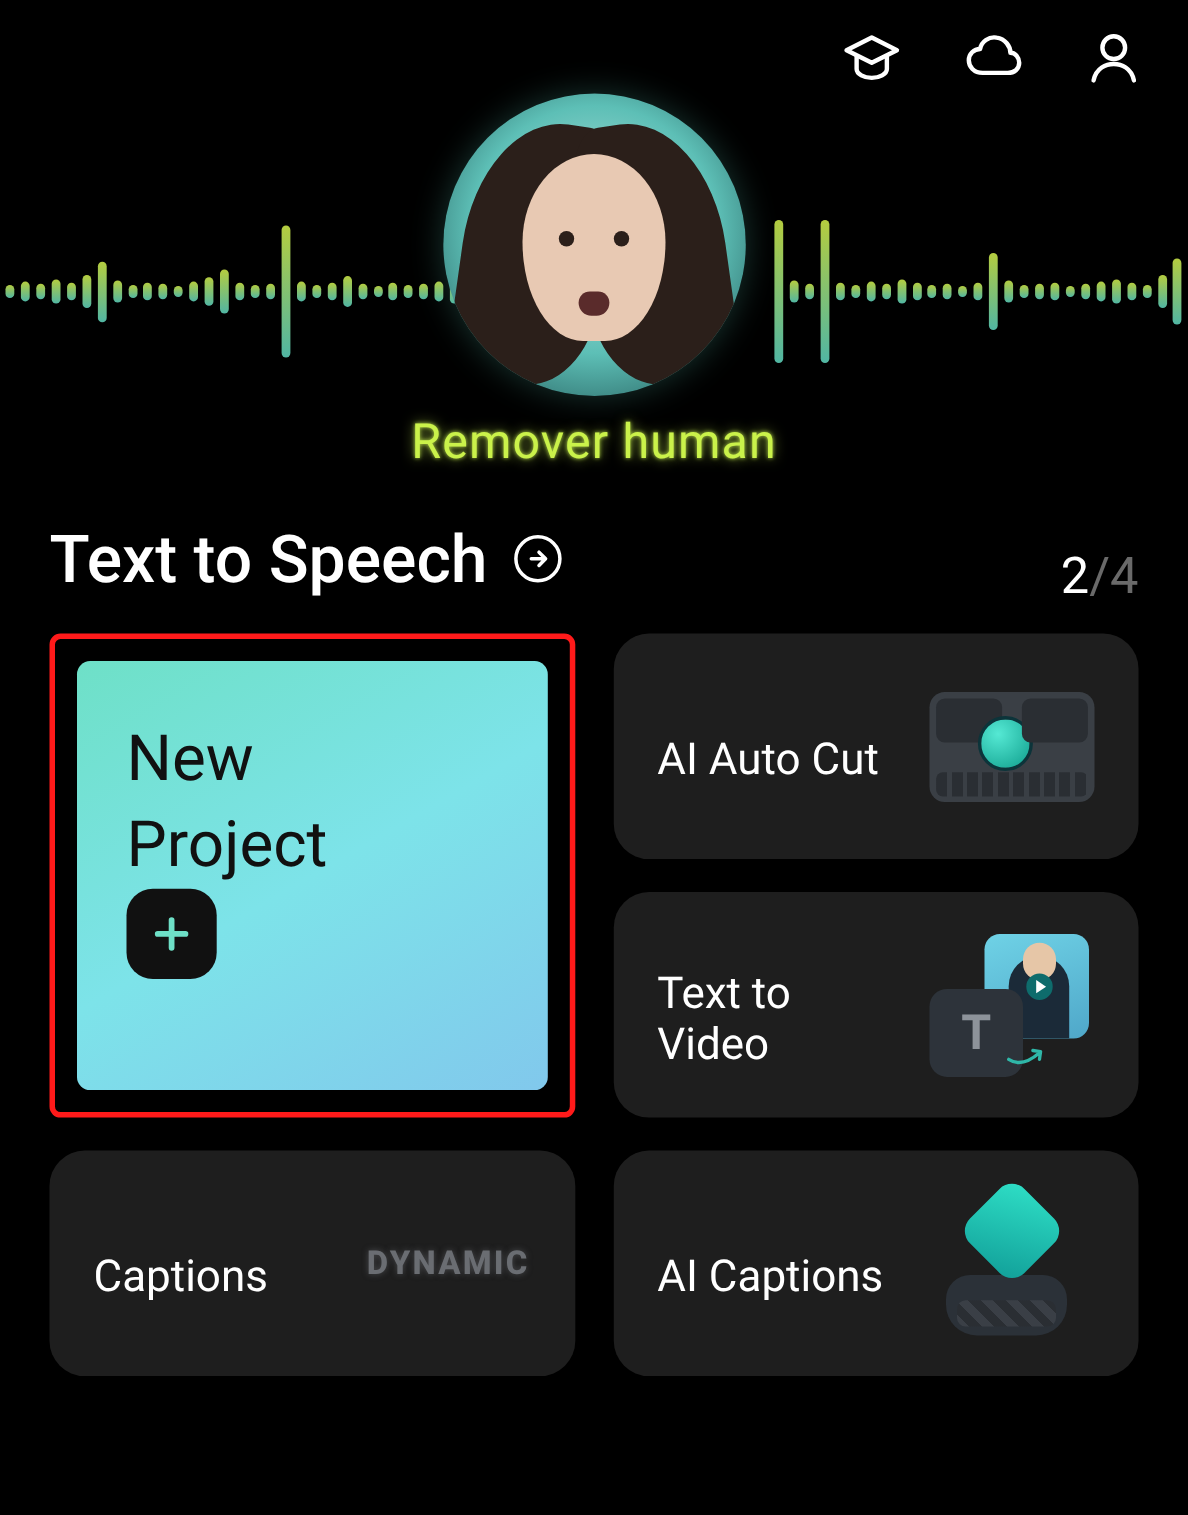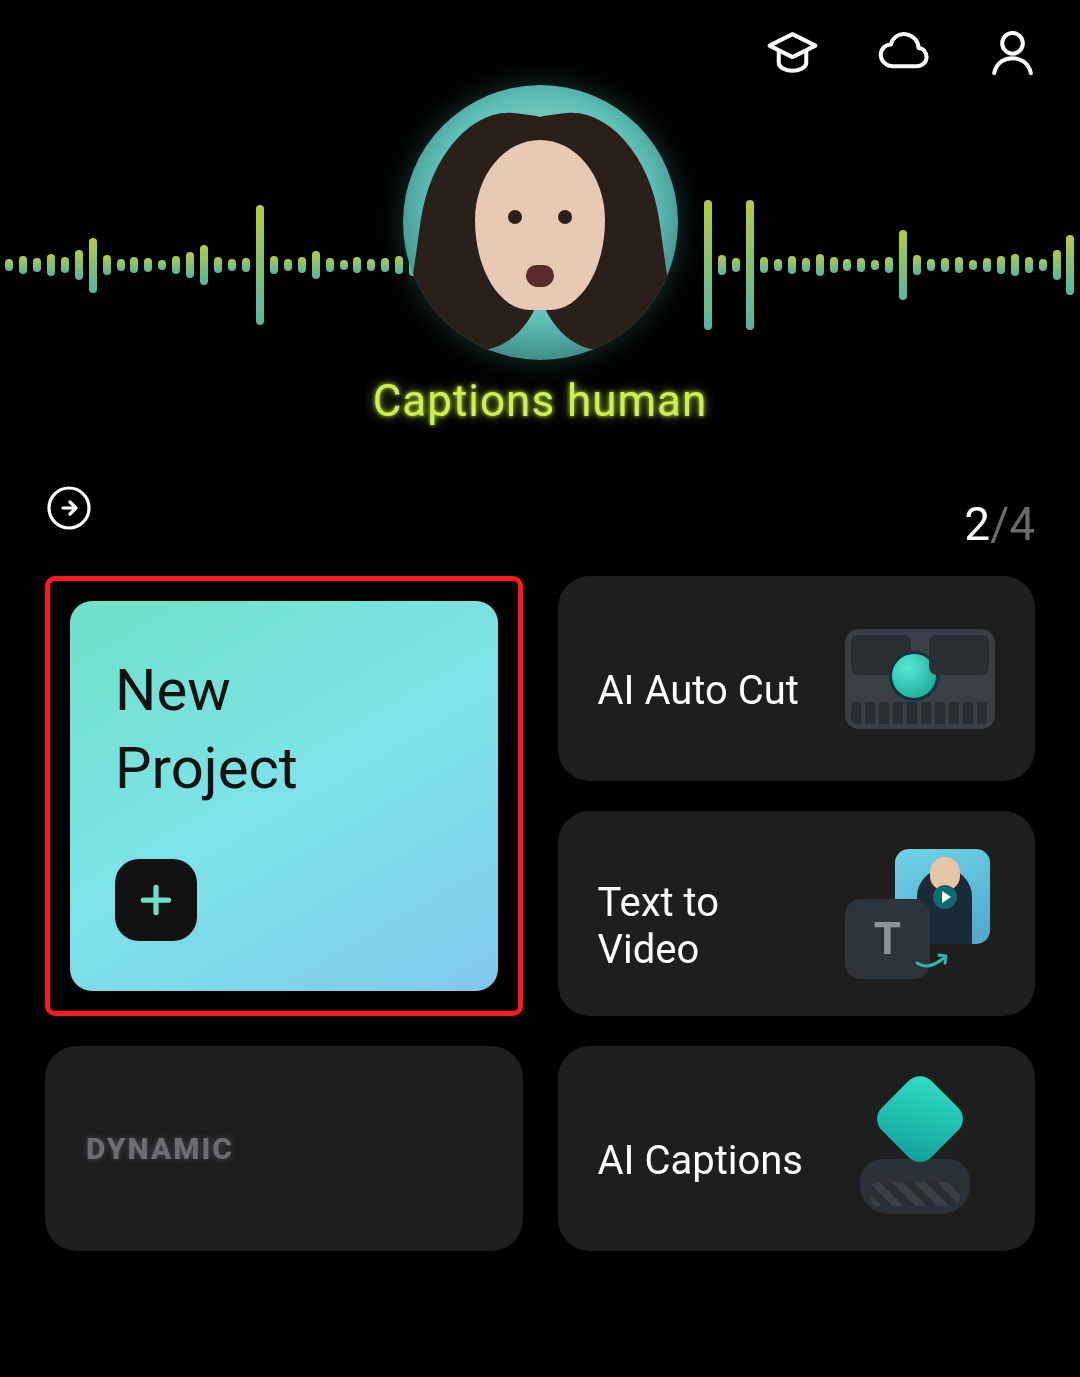--- a/index.html
+++ b/index.html
@@ -172,25 +172,25 @@
   .big-card-wrap {
     grid-row: span 2;
     border: 5px solid #ff1a1a;
     border-radius: 10px;
     padding: 20px;
     display: flex;
   }
   .big-card {
     flex: 1;
     background: linear-gradient(150deg, #6ee0c7 0%, #7de3e9 50%, #81c8ec 100%);
-    border-radius: 22px;
+    border-radius: 12px;
     padding: 50px 45px;
     display: flex;
     flex-direction: column;
-    justify-content: space-between;
+    justify-content: flex-start;
   }
   .big-card-title {
     font-size: 58px;
     line-height: 1.35;
     font-weight: 400;
     color: #111;
   }
   .plus-btn {
     width: 82px; height: 82px;
     background: #111;
@@ -376,25 +376,26 @@
     <div class="avatar-face">
       <div class="face-hair-l"></div>
         <div class="face-hair-r"></div>
       <div class="face-skin"></div>
       <div class="face-eye le"></div>
         <div class="face-eye re"></div>
       <div class="face-mouth"></div>
     </div>
   </div>
 
-  <div class="hero-caption">Captions human</div>
+  <div class="hero-caption">Remover human</div>
 </div>
 
 <div class="section-row">
   <div class="section-title">
+    <span>Text to Speech</span>
     <span class="section-arrow">
       <svg viewBox="0 0 48 48" fill="none" stroke="#fff" stroke-width="3.2">
         <circle cx="24" cy="24" r="20"></circle>
         <path d="M18 24 H30 M25 18 L31 24 L25 30" stroke-linecap="round" stroke-linejoin="round"></path>
       </svg>
     </span>
   </div>
   <div class="page-counter">
     <span class="cur">2</span><span class="tot">/</span><span class="tot">4</span>
   </div>
@@ -438,20 +439,21 @@
         <div class="arrow">
           <svg viewBox="0 0 34 22">
               <path d="M2 14 Q14 22 30 8 M24 6 L31 7 L30 14" fill="none" stroke="#2fb7a8" stroke-width="3" stroke-linecap="round" stroke-linejoin="round"></path>
             </svg>
         </div>
       </div>
     </div>
   </div>
 
   <div class="card">
+    <div class="card-label">Captions</div>
     <div class="card-thumb thumb-dynamic">DYNAMIC</div>
   </div>
 
   <div class="card">
     <div class="card-label">AI Captions</div>
     <div class="card-thumb">
       <div class="thumb-remover">
         <div class="tray"></div>
         <div class="checker"></div>
         <div class="eraser"></div>

